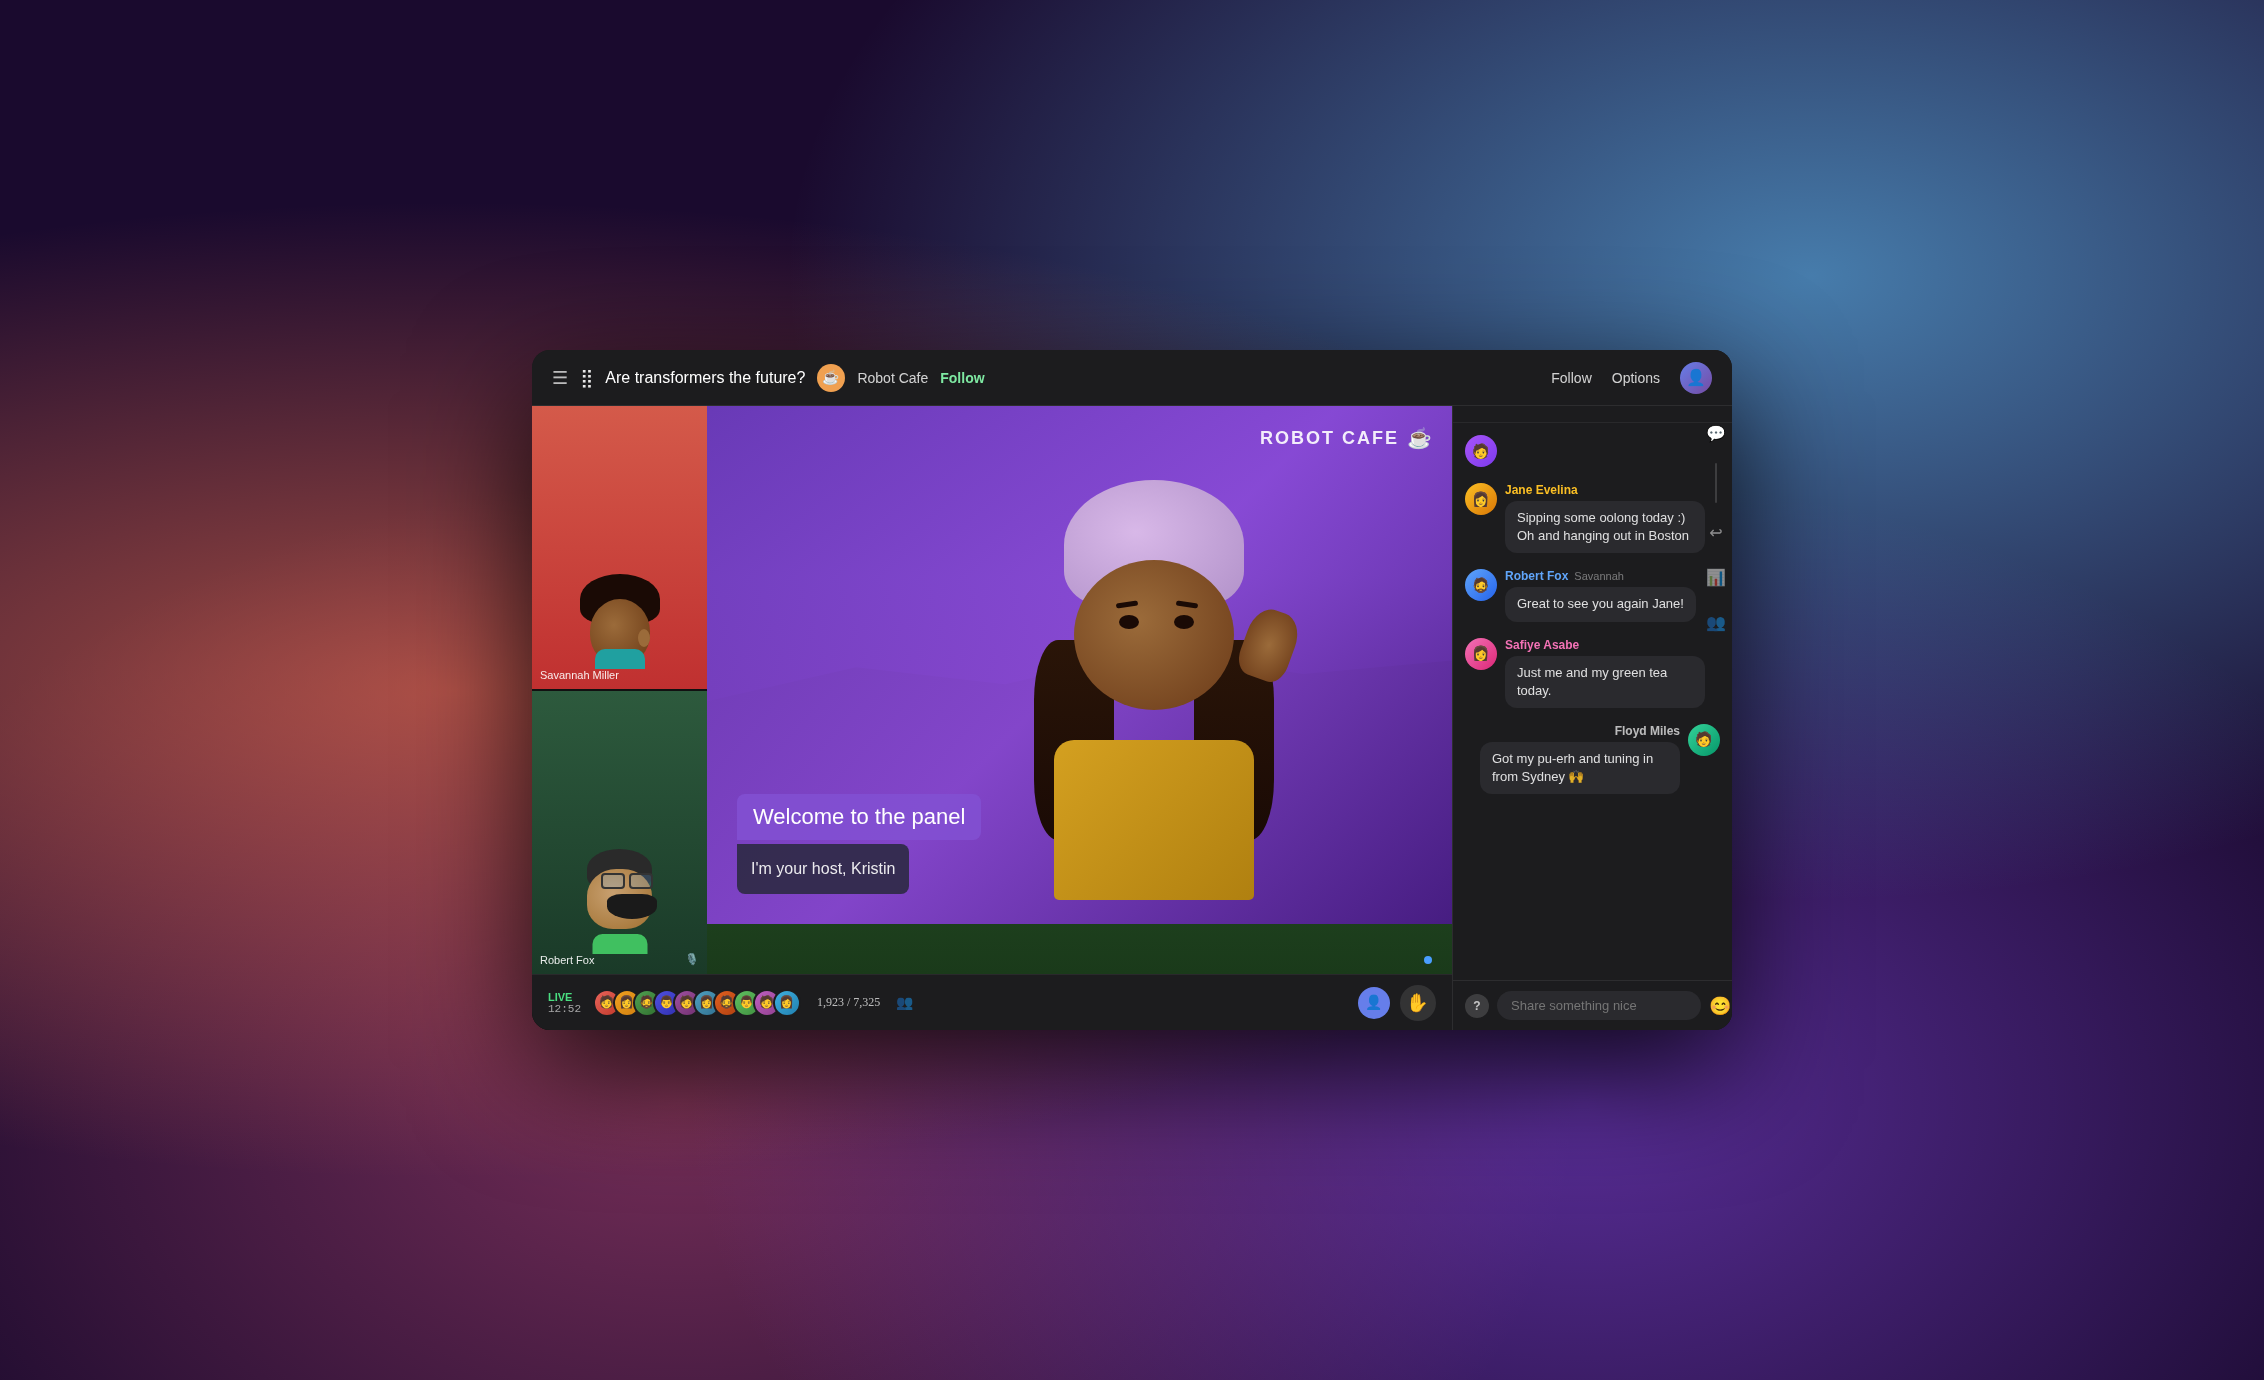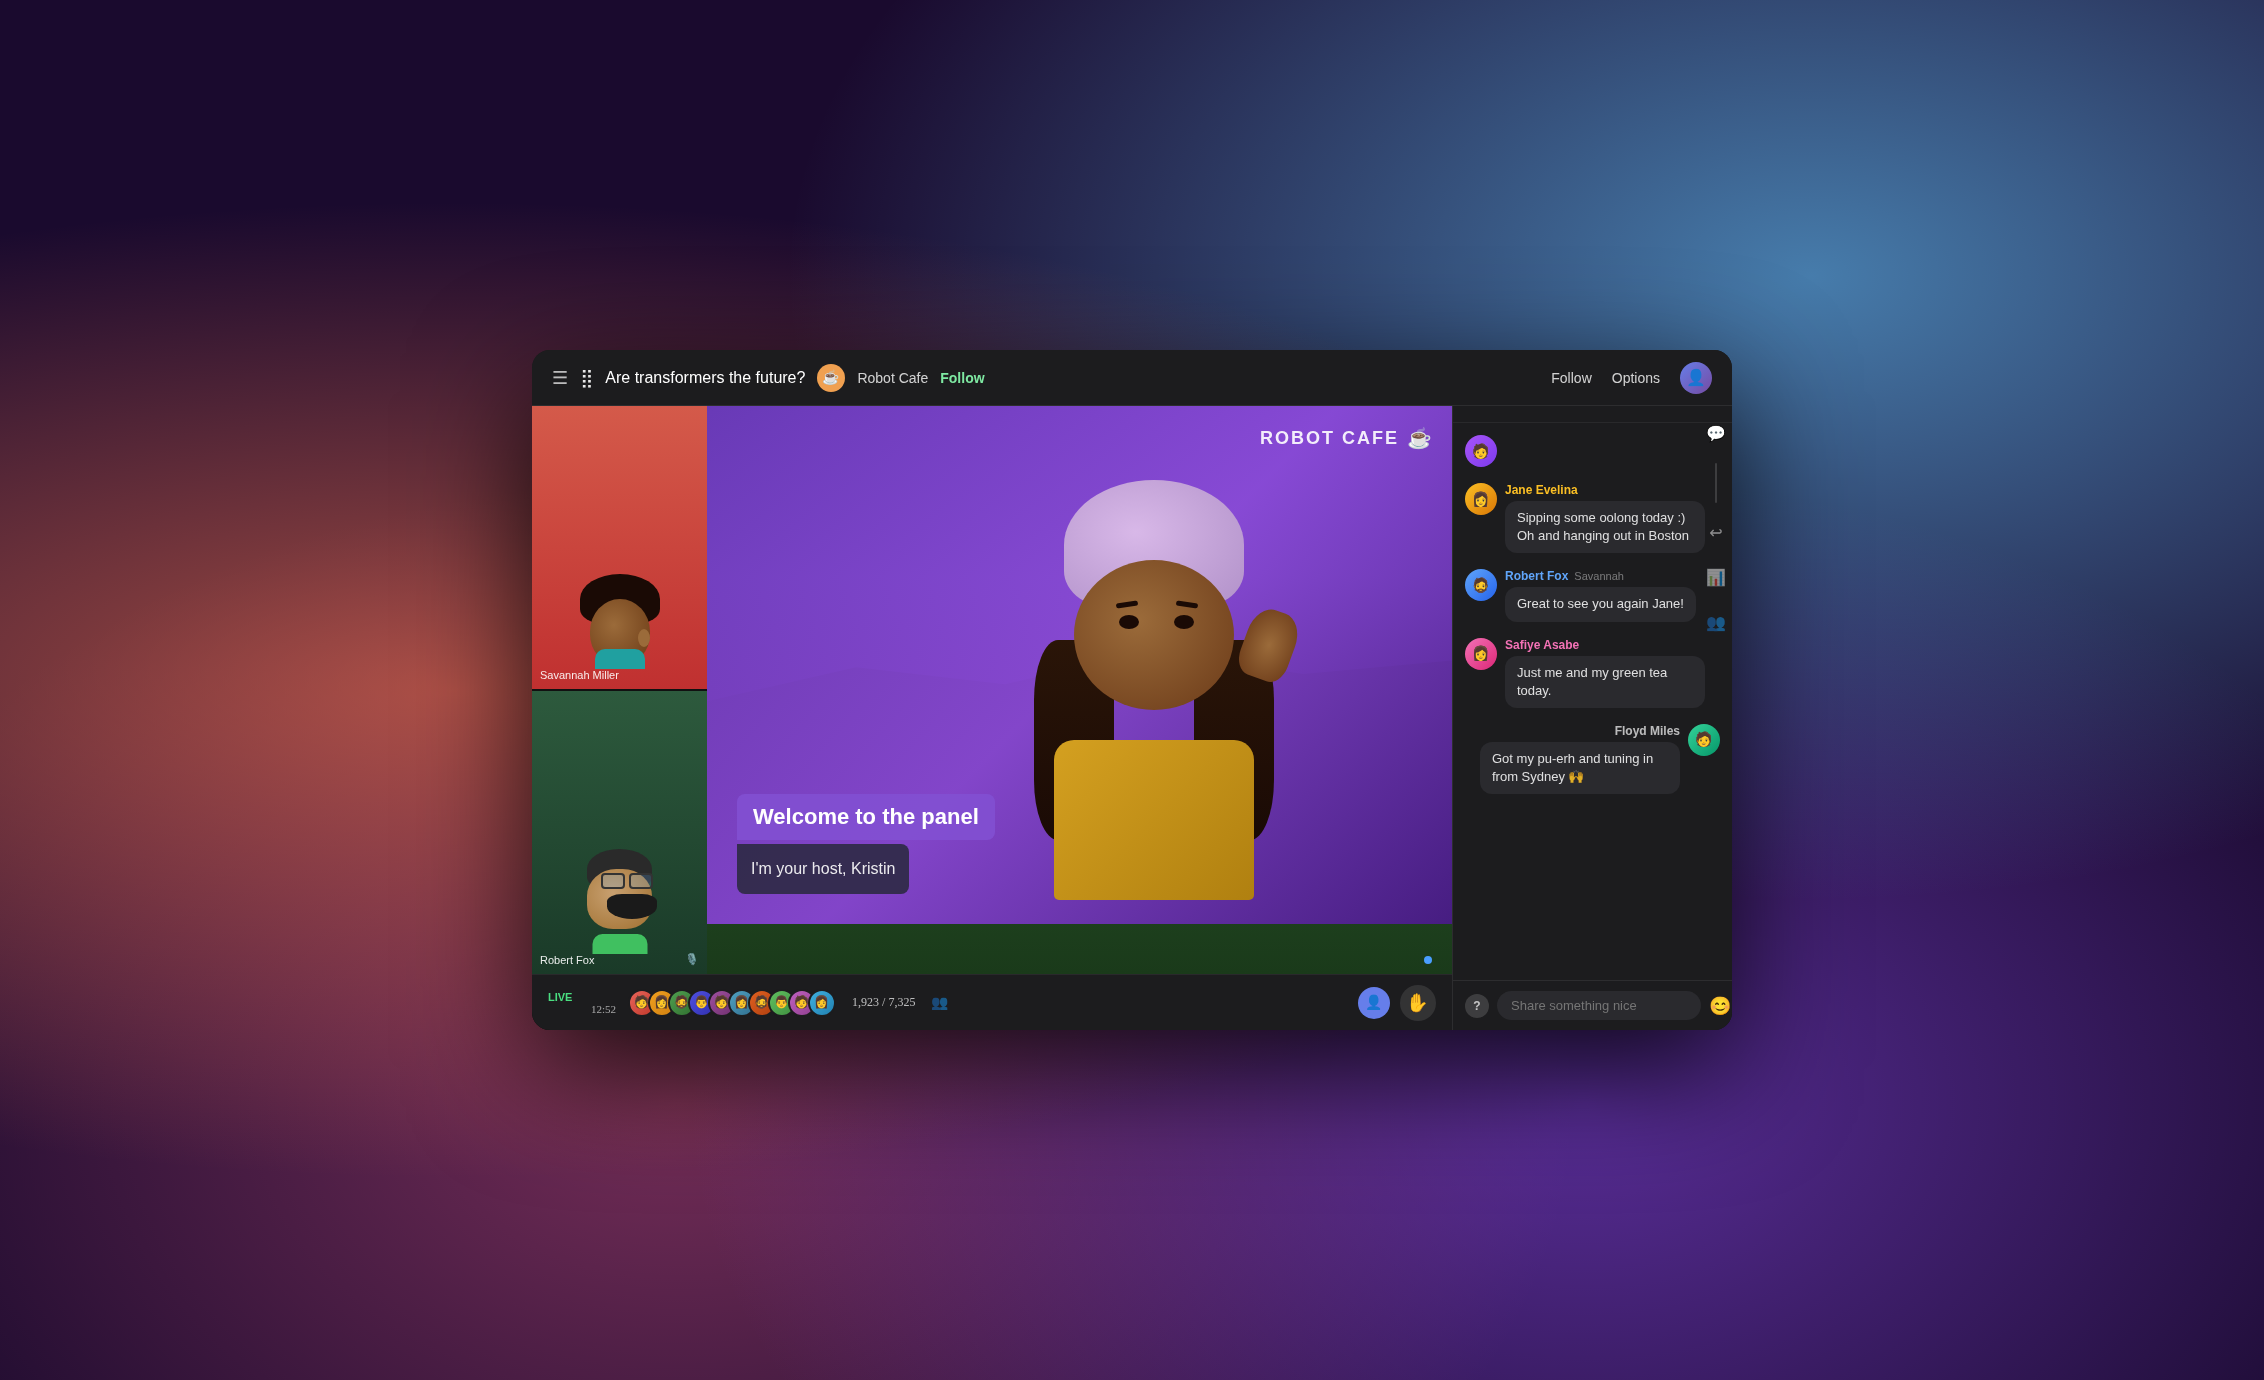--- a/index.html
+++ b/index.html
@@ -211,21 +211,21 @@
     .subtitle-welcome {
       background: rgba(130, 80, 210, 0.9);
       border-radius: 8px 8px 8px 0;
       padding: 10px 16px;
       display: inline-block;
       margin-bottom: 4px;
     }
     .subtitle-welcome-text {
       font-family: -apple-system, BlinkMacSystemFont, sans-serif;
       font-size: 22px;
-      font-weight: 700;
+      font-weight: 400;
       color: #ffffff;
     }
     .subtitle-host {
       background: rgba(40, 40, 60, 0.85);
       border-radius: 0 8px 8px 8px;
       padding: 16px 14px;
       display: inline-block;
     }
     .subtitle-host-text {
       font-family: -apple-system, BlinkMacSystemFont, sans-serif;
@@ -276,24 +276,23 @@
       flex-direction: column;
       align-items: flex-start;
     }
     .live-text {
       font-family: -apple-system, BlinkMacSystemFont, sans-serif;
       font-size: 11px;
       font-weight: 700;
       color: #4ade80;
     }
     .live-time {
-      font-family: Liberation Serif, serif;
+      font-family: Liberation Mono, monospace;
       font-size: 11px;
       color: rgba(255,255,255,0.6);
-      margin-left: 43px;
     }
     .audience-avatars {
       display: flex;
       align-items: center;
     }
     .aud-avatar {
       width: 28px;
       height: 28px;
       border-radius: 50%;
       border: 2px solid #1c1c1e;

